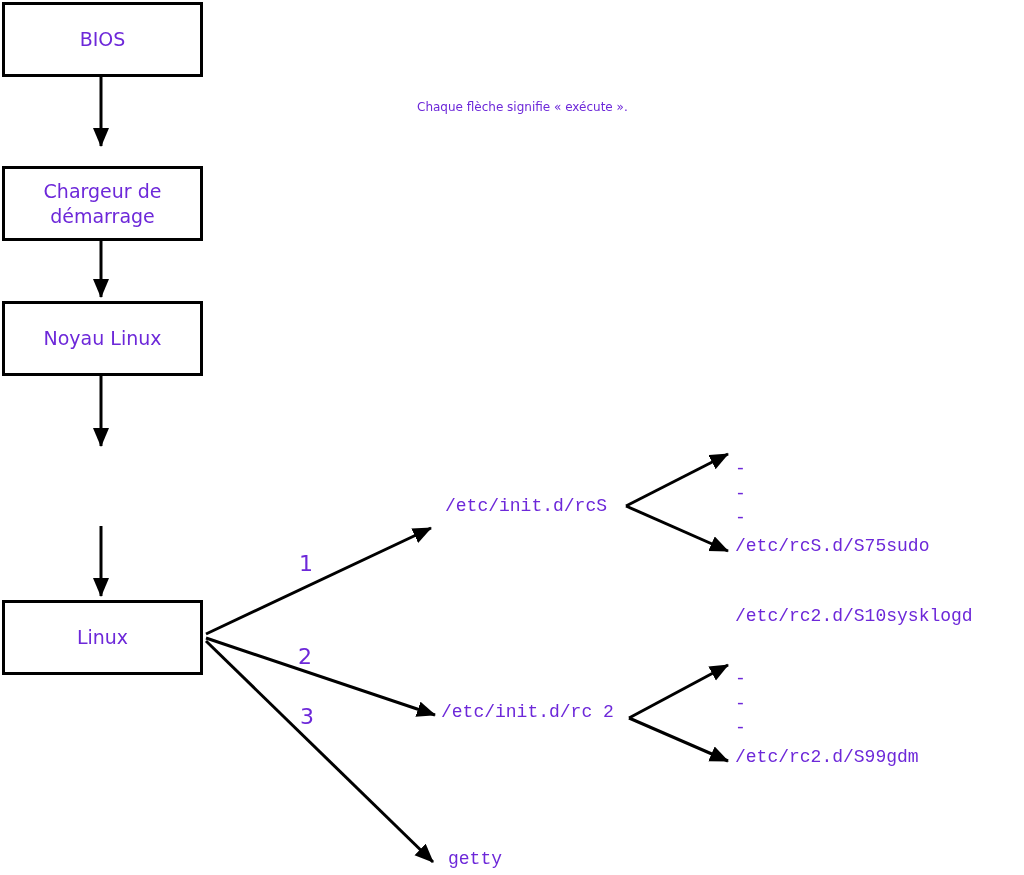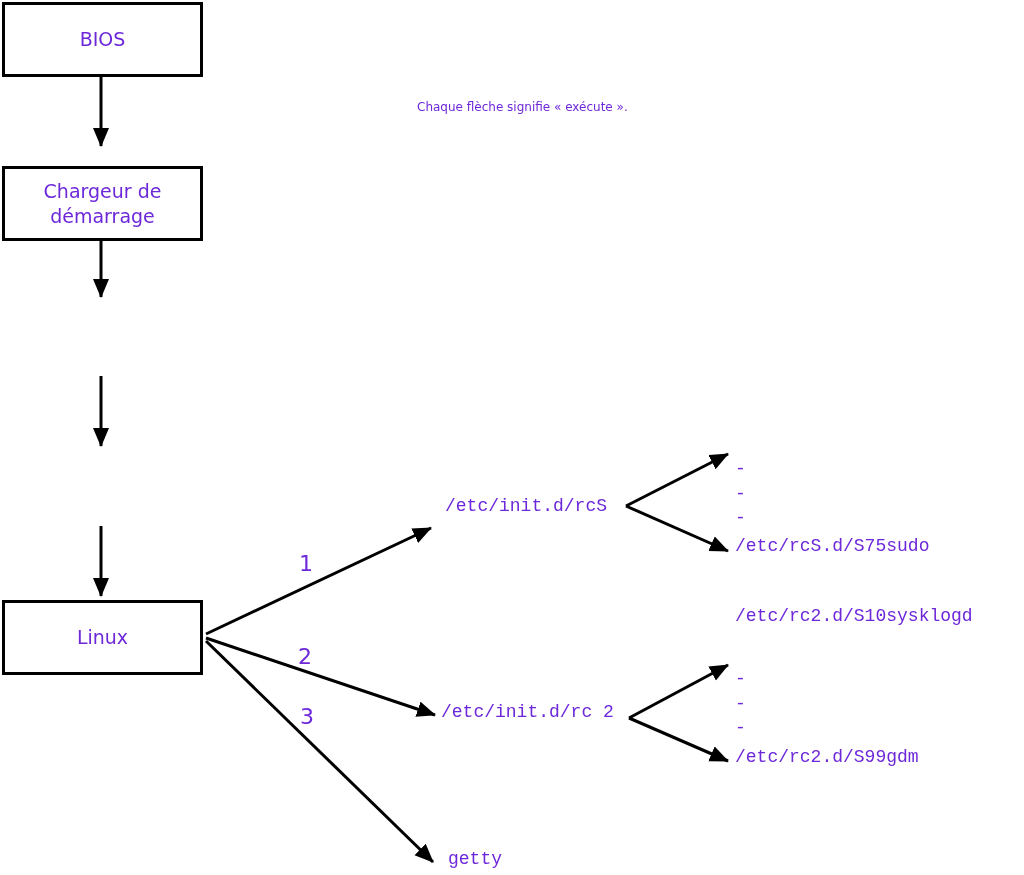--- a/index.html
+++ b/index.html
@@ -82,20 +82,23 @@
       <line x1="629" y1="718" x2="728" y2="761" marker-end="url(#ah)"></line>
     </g>
   </svg>
 
   <div class="box b0">
     <span>BIOS</span>
   </div>
   <div class="box b1">
     <span>Chargeur de démarrage</span>
   </div>
+  <div class="box b2">
+    <span>Noyau Linux</span>
+  </div>
   <div class="box b4">
     <span>Linux</span>
   </div>
 
   <div class="note">Chaque flèche signifie « exécute ».</div>
 
   <div class="num" style="left:299px; top:553px;">1</div>
   <div class="num" style="left:298px; top:646px;">2</div>
   <div class="num" style="left:300px; top:706px;">3</div>
 

